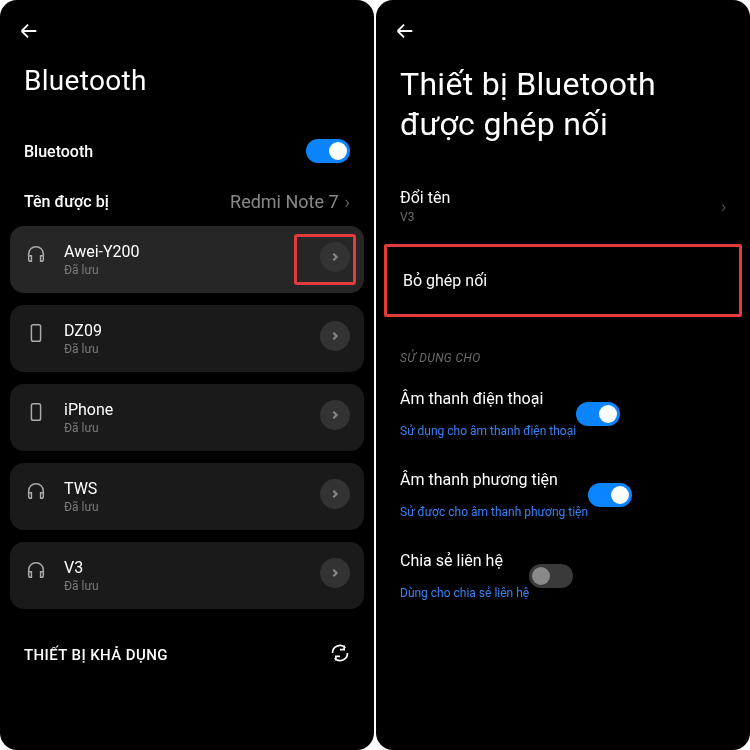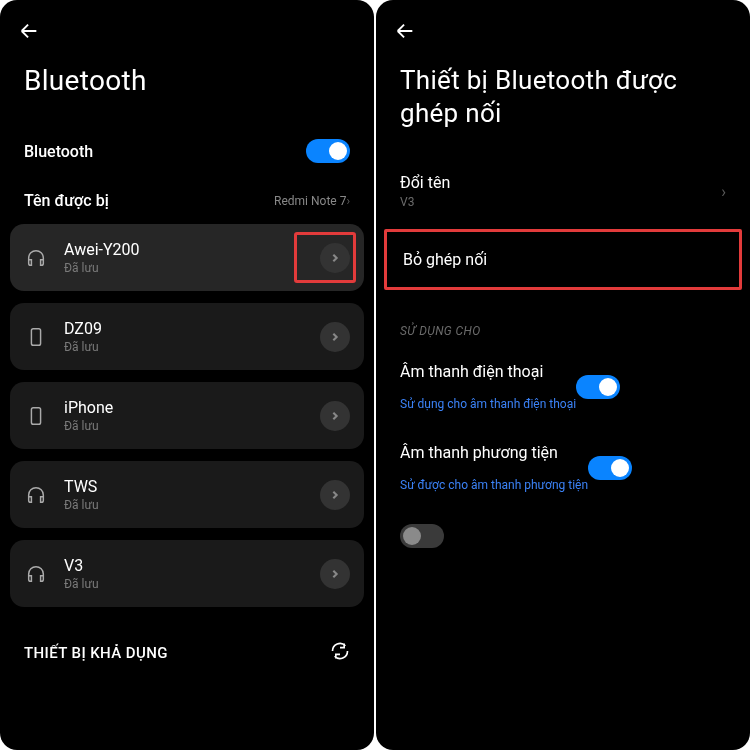--- a/index.html
+++ b/index.html
@@ -1,49 +1,49 @@
 <!DOCTYPE html>
 <html><head>
 <meta charset="utf-8">
 <style>
   * { margin: 0; padding: 0; box-sizing: border-box; font-family: -apple-system, Roboto, "Segoe UI", sans-serif; }
   body { background: #fff; width: 750px; height: 750px; display: flex; gap: 2px; }
   .screen { width: 374px; height: 750px; background: #000; color: #fff; overflow: hidden; position: relative; border-radius: 17px; }
   .back-row { padding: 20px 18px 8px; }
   .back-icon svg { width: 22px; height: 22px; stroke: #fff; stroke-width: 2; fill: none; }
   .title { font-size: 28px; font-weight: 400; color: #fff; padding: 10px 24px 28px; letter-spacing: 0.3px; }
-  .title.small { font-size: 26px; line-height: 1.25; padding-bottom: 30px; }
+  .title.small { font-size: 32px; line-height: 1.25; padding-bottom: 30px; }
   .row { display: flex; align-items: center; justify-content: space-between; padding: 14px 24px; }
   .row-label { font-size: 16px; font-weight: 500; color: #fff; }
-  .row-value { font-size: 12px; color: #888; display: flex; align-items: center; }
+  .row-value { font-size: 18px; color: #888; display: flex; align-items: center; gap: 6px; }
   .chev { color: #5a5a5a; }
   .toggle { width: 44px; height: 24px; border-radius: 12px; position: relative; }
   .toggle.on { background: #0a84ff; }
   .toggle.off { background: #3a3a3a; }
   .toggle .knob { width: 18px; height: 18px; border-radius: 50%; background: #fff; position: absolute; top: 3px; }
   .toggle.on .knob { right: 3px; }
   .toggle.off .knob { left: 3px; background:#8a8a8a; }
   .device-list { padding: 0 10px; }
-  .device-card { background: #1a1a1a; border-radius: 14px; margin-bottom: 12px; padding: 16px 14px; display: flex; align-items: center; gap: 16px; position: relative; }
+  .device-card { background: #1a1a1a; border-radius: 14px; margin-bottom: 12px; padding: 16px 14px; display: flex; align-items: flex-start; gap: 16px; position: relative; }
   .dev-icon { width: 24px; height: 24px; display:flex; align-items:center; justify-content:center; }
   .dev-icon svg { width: 22px; height: 22px; stroke:#aaa; stroke-width:1.6; fill:none; }
   .dev-info { flex:1; }
   .dev-name { font-size: 16px; color:#fff; margin-bottom:2px; }
   .dev-status { font-size: 12px; color:#7a7a7a; }
   .dev-arrow { width:30px; height:30px; border-radius:50%; background:#333; display:flex; align-items:center; justify-content:center; }
   .dev-arrow svg { width:10px; height:10px; stroke:#888; stroke-width:2.5; fill:none; }
   .hl-box { position:absolute; border:3px solid #e23b3b; right:8px; top:8px; bottom:8px; width:62px; border-radius:3px; pointer-events:none; }
   .section-header { color:#fff; font-size:15px; font-weight:500; padding:22px 24px 6px; display:flex; justify-content:space-between; align-items:center; letter-spacing:0.4px; }
   .refresh svg{width:20px;height:20px;stroke:#fff;stroke-width:2;fill:none;}
   
   .setting-row { padding: 14px 24px; border-bottom: none; position:relative; }
   .setting-label { font-size:16px; color:#fff; }
   .setting-sub { font-size:12px; color:#6a6a6a; margin-top:3px; }
   .setting-row.with-chev { display:flex; justify-content:space-between; align-items:center; }
-  .hl-right { border:3px solid #e23b3b; margin:6px 8px; padding:18px 16px; border-radius:2px; }
+  .hl-right { border:3px solid #e23b3b; margin:6px 8px; padding:24px 16px; border-radius:2px; }
   .use-for-header { color:#6a6a6a; font-size:12px; padding:28px 24px 8px; letter-spacing:0.4px;font-style:italic; }
   .use-row { display:flex; justify-content:flex-start; align-items:center; padding:16px 24px; }
   .use-text .t1{font-size:16px;color:#fff;}
   .use-text .t2{font-size:12px;color:#3b82f6;margin-top:16px;}
 </style>
 </head>
 <body>
 
 <div class="screen">
   <div class="back-row">
@@ -201,18 +201,22 @@
       <div class="use-row">
         <div class="use-text">
           <div class="t1">Âm thanh phương tiện</div>
           <div class="t2">Sử được cho âm thanh phương tiện</div>
         </div>
         <span class="toggle on">
           <span class="knob"></span>
         </span>
       </div>
       <div class="use-row">
+        <div class="use-text">
+          <div class="t1">Chia sẻ liên hệ</div>
+          <div class="t2">Dùng cho chia sẻ liên hệ</div>
+        </div>
         <span class="toggle off">
           <span class="knob"></span>
         </span>
       </div>
     </div>
 </div>
 
 </body></html>

